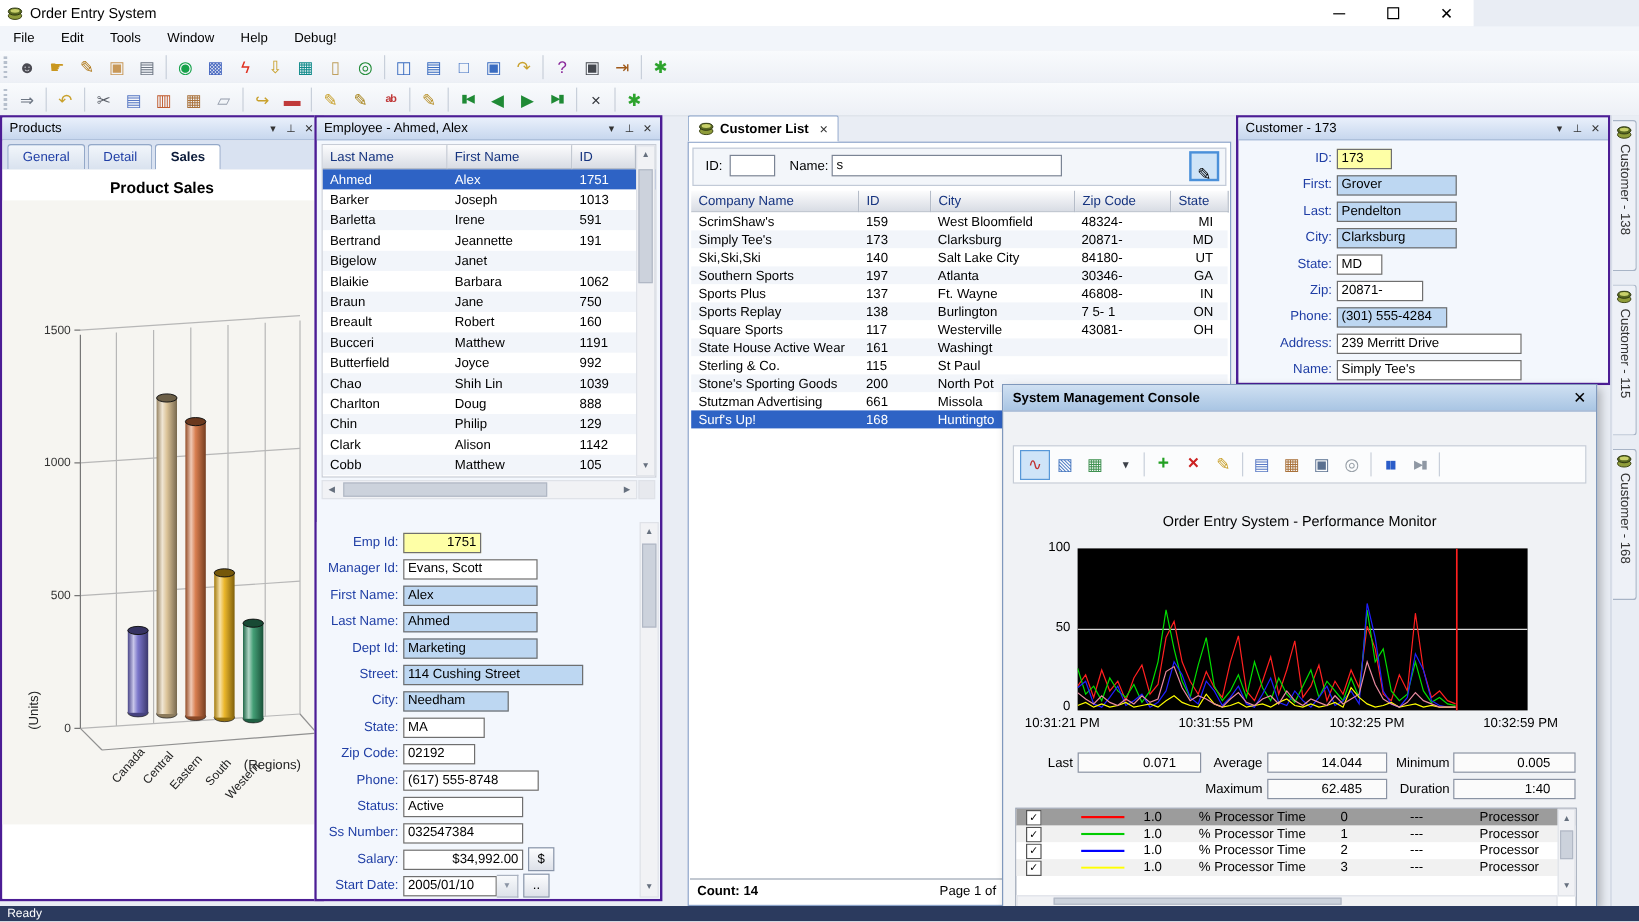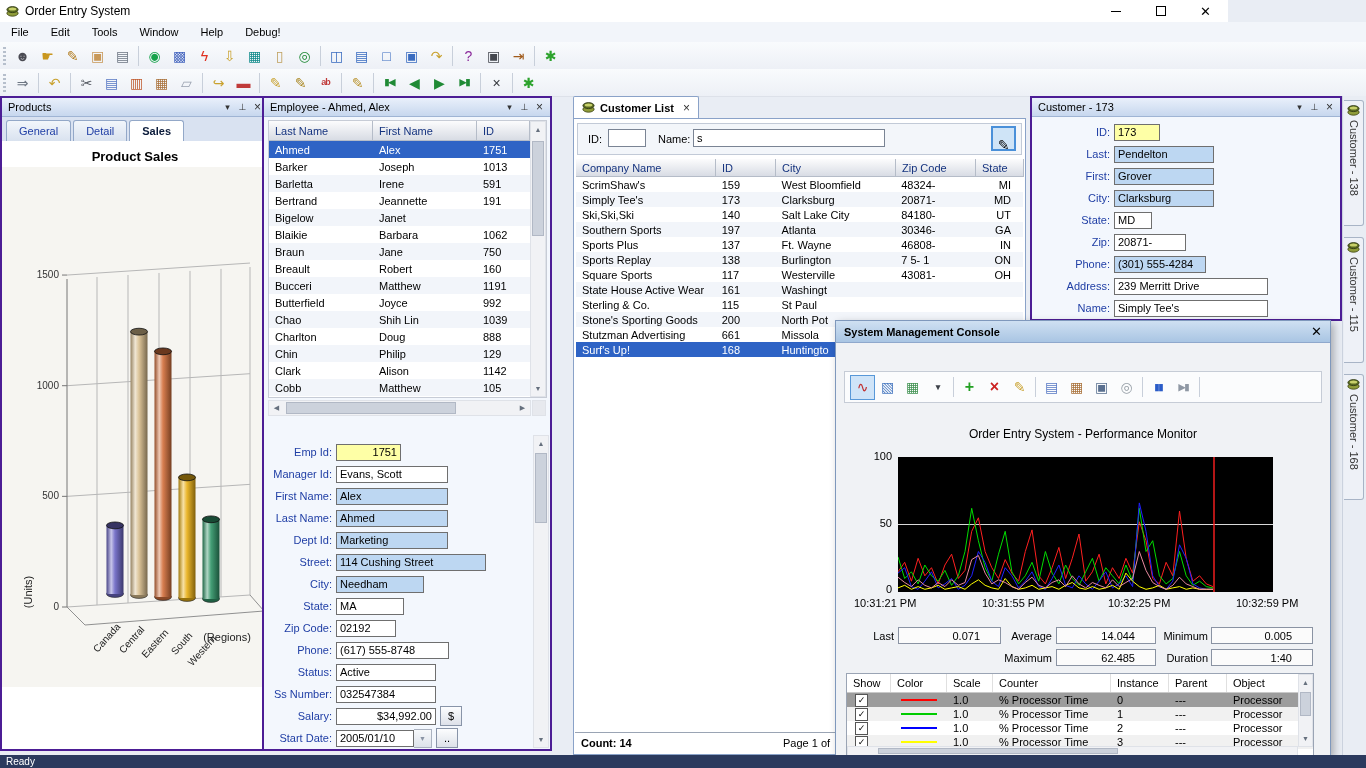--- a/index.html
+++ b/index.html
@@ -702,26 +702,26 @@
       <span class="hbtn">▾</span>
       <span class="hbtn">⊥</span>
       <span class="hbtn x">×</span>
     </div>
     <div id="cd-form" style="padding-top:4px">
         <div class="frow">
           <div class="flabel">ID:</div>
           <div class="fbox yellow" style="width: 46px;">173</div>
         </div>
         <div class="frow">
+          <div class="flabel">First:</div>
+          <div class="fbox blue" style="width: 100px;">Grover</div>
+        </div>
+        <div class="frow">
           <div class="flabel">Last:</div>
           <div class="fbox blue" style="width: 100px;">Pendelton</div>
-        </div>
-        <div class="frow">
-          <div class="flabel">First:</div>
-          <div class="fbox blue" style="width: 100px;">Grover</div>
         </div>
         <div class="frow">
           <div class="flabel">City:</div>
           <div class="fbox blue" style="width: 100px;">Clarksburg</div>
         </div>
         <div class="frow">
           <div class="flabel">State:</div>
           <div class="fbox white" style="width: 38px;">MD</div>
         </div>
         <div class="frow">
@@ -850,29 +850,20 @@
     <span class="stat-label" style="left:166px;top:309px;width:50px">Average</span>
     <div class="stat-box" style="left:220px;top:306px;width:100px">14.044</div>
     <span class="stat-label" style="left:322px;top:309px;width:50px">Minimum</span>
     <div class="stat-box" style="left:375px;top:306px;width:102px">0.005</div>
     <span class="stat-label" style="left:158px;top:331px;width:58px">Maximum</span>
     <div class="stat-box" style="left:220px;top:328px;width:100px">62.485</div>
     <span class="stat-label" style="left:322px;top:331px;width:50px">Duration</span>
     <div class="stat-box" style="left:375px;top:328px;width:102px">1:40</div>
 
     <div id="con-grid">
-      <div id="con-ghead">
-          <div class="kh-cell" style="width: 44px;">Show</div>
-          <div class="kh-cell" style="width: 56px;">Color</div>
-          <div class="kh-cell" style="width: 46px;">Scale</div>
-          <div class="kh-cell" style="width: 118px;">Counter</div>
-          <div class="kh-cell" style="width: 58px;">Instance</div>
-          <div class="kh-cell" style="width: 58px;">Parent</div>
-          <div class="kh-cell" style="width: 72px;">Object</div>
-        </div>
       <div id="con-rows">
           <div class="con-row sel">
             <div class="k-cell" style="width: 44px; padding-left: 0px;">
               <span class="check">✓</span>
             </div>
             <div class="k-cell center" style="width: 56px;">
               <span class="cline" style="background: rgb(255, 0, 0);"></span>
             </div>
             <div class="k-cell" style="width: 46px;">1.0</div>
             <div class="k-cell" style="width: 118px;">% Processor Time</div>

